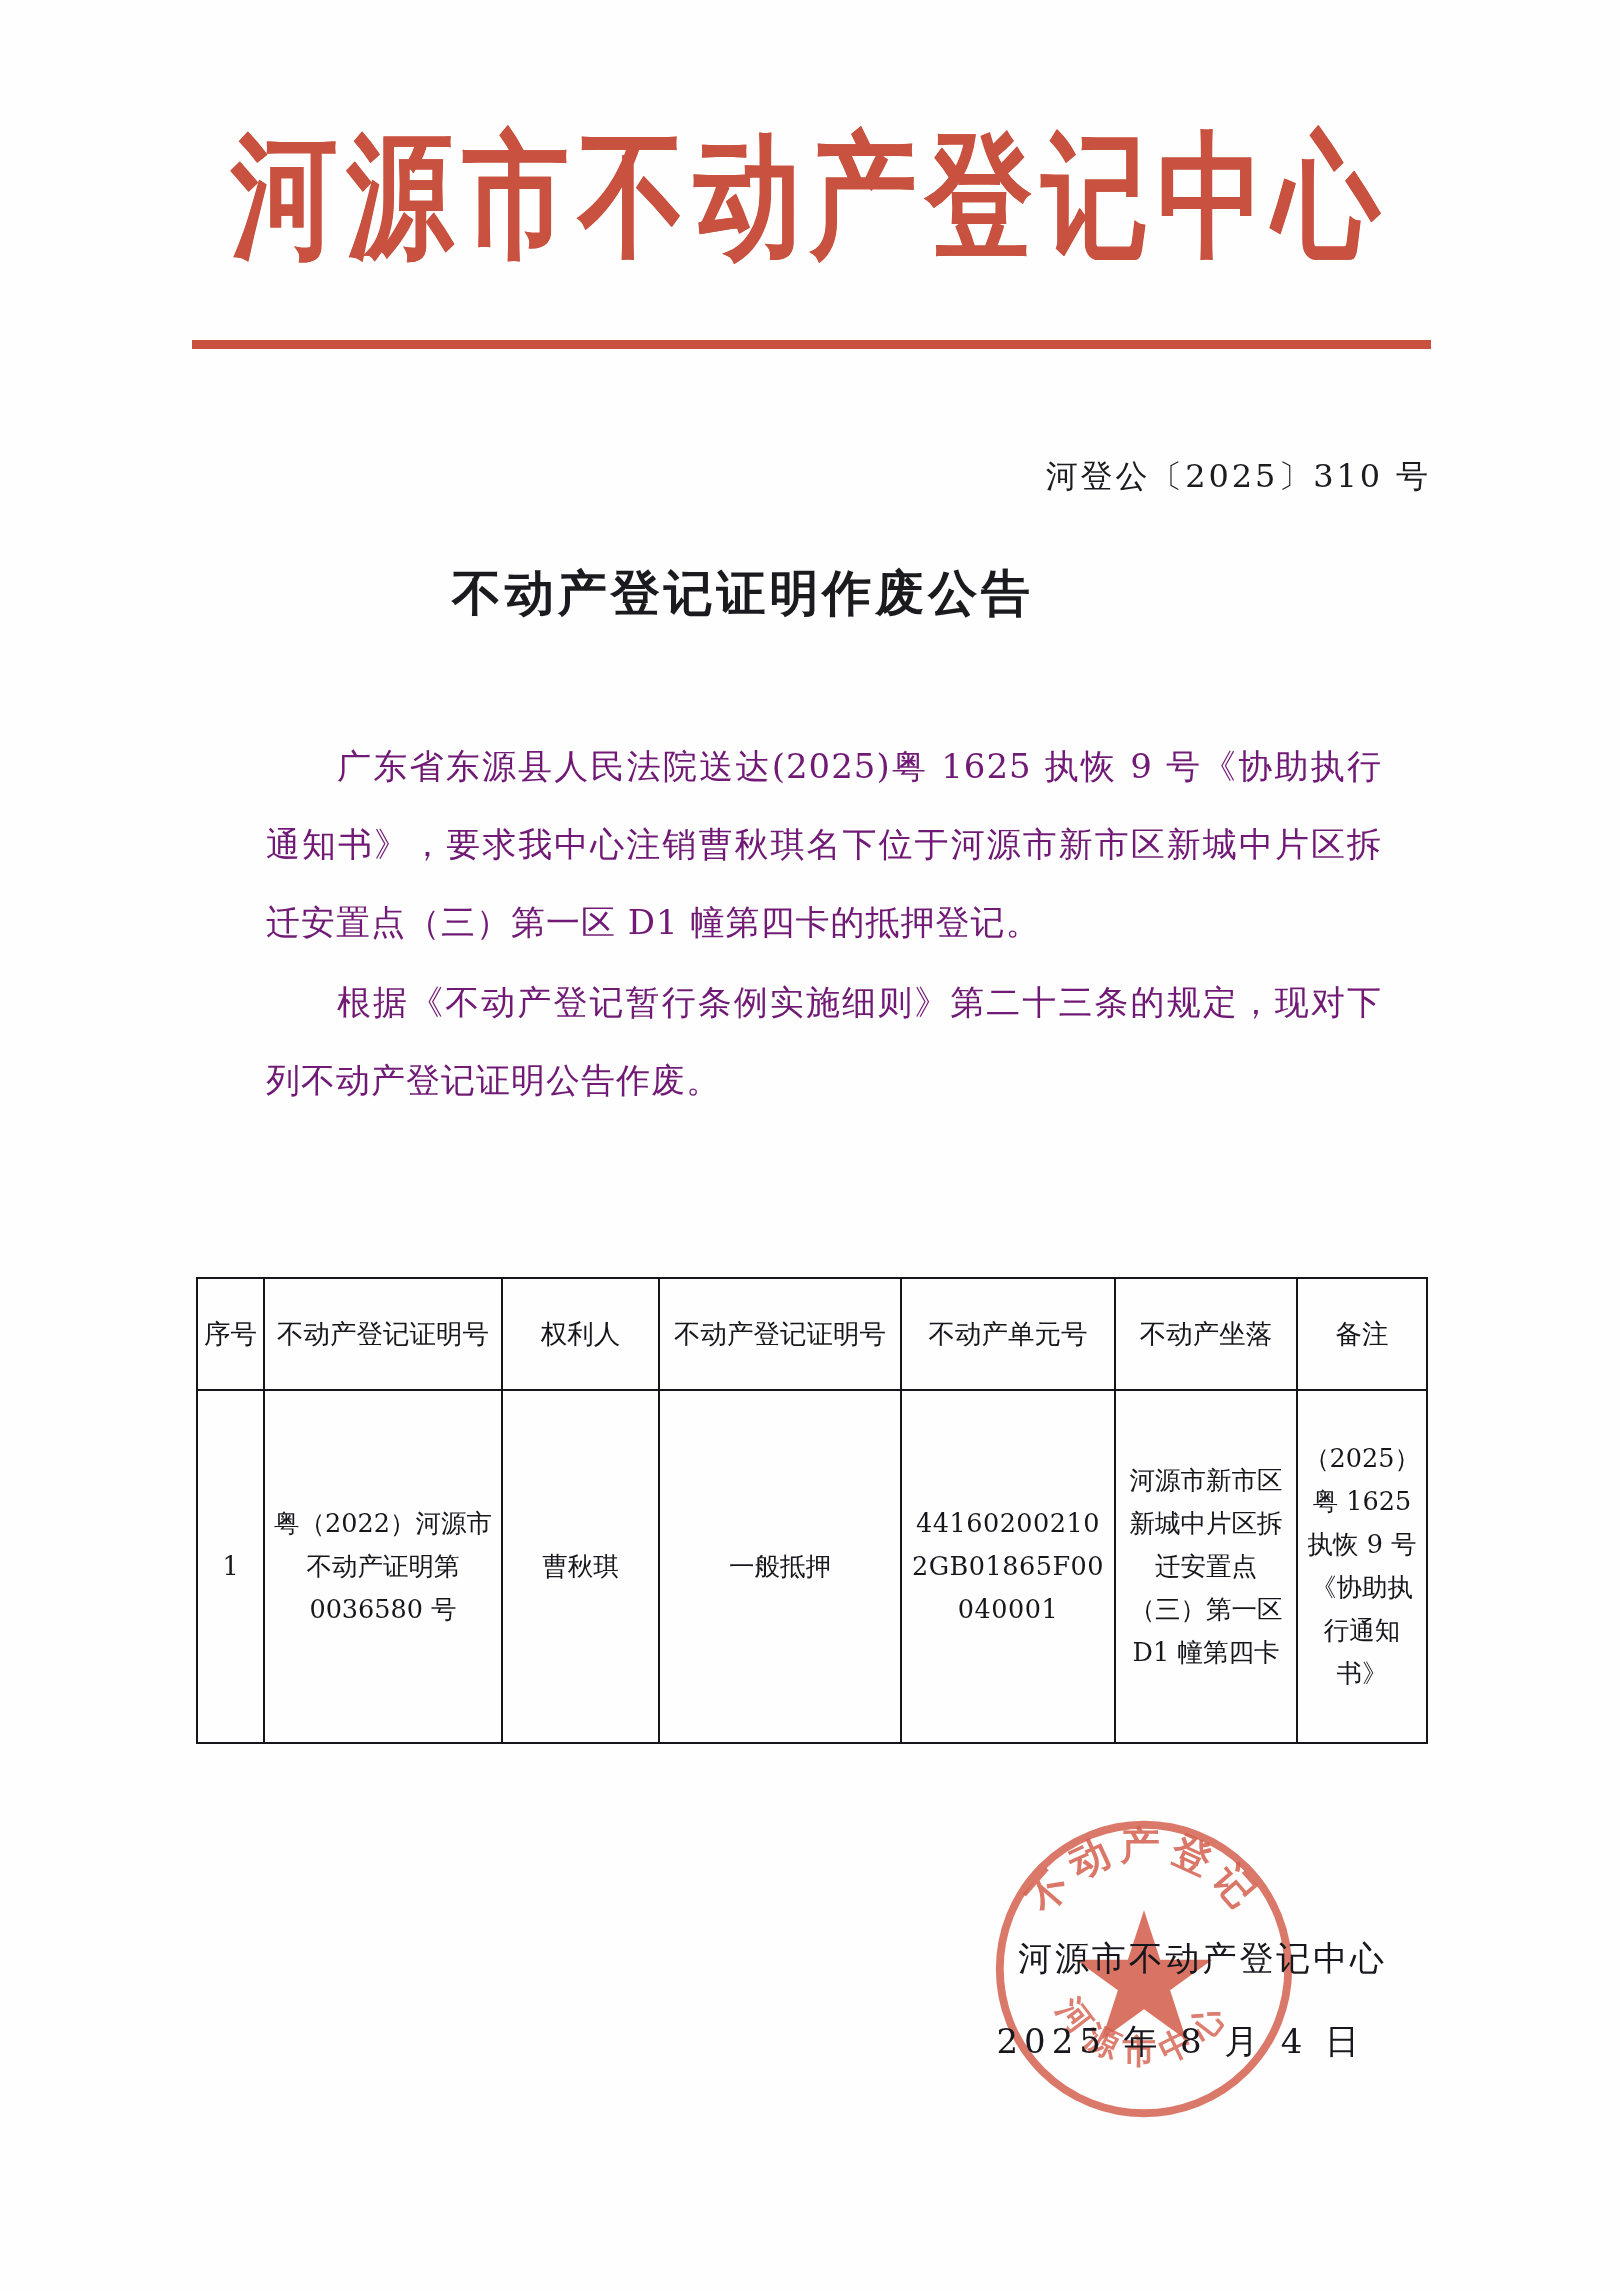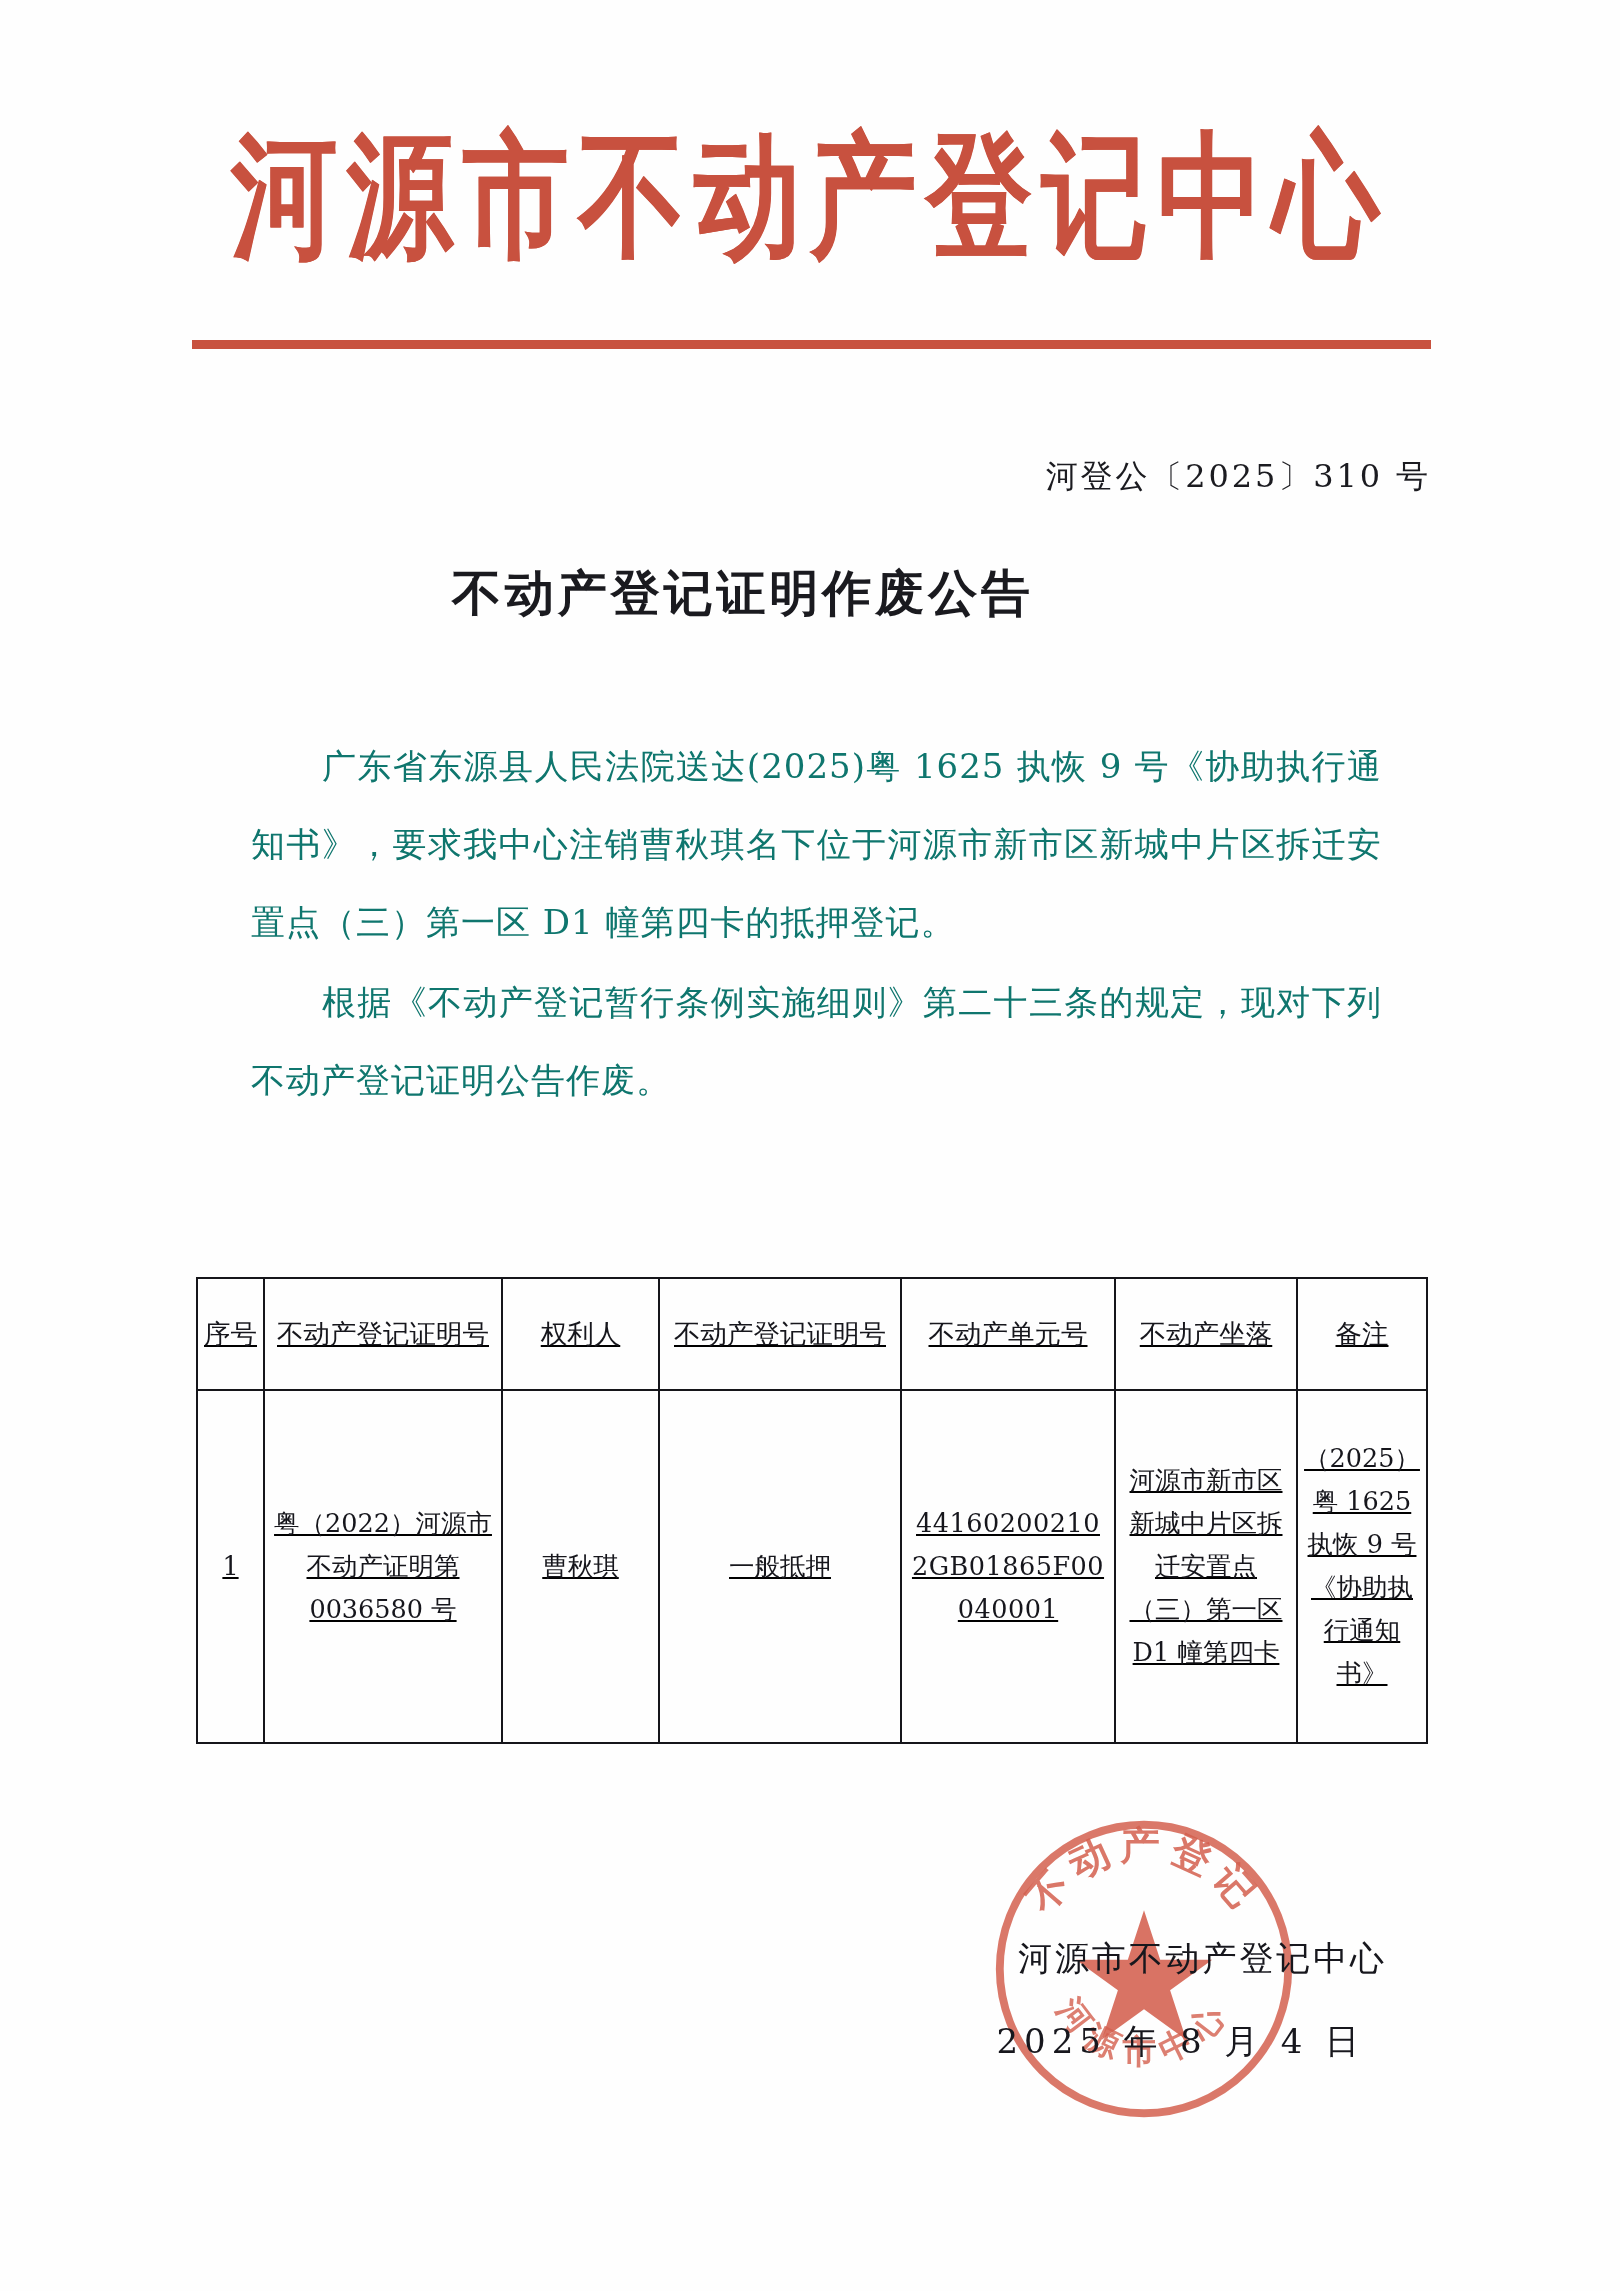--- a/index.html
+++ b/index.html
@@ -75,39 +75,38 @@
   .body-block {
     position: absolute;
     left: 250px;
     top: 727px;
     width: 1132px;
   }
   .body-para {
     font-size: 34px;
     line-height: 78px;
     letter-spacing: 1px;
-    color: #0f766e;
+    color: #701a75;
     text-align: justify;
     text-align-last: left;
     text-indent: 71px;
-    margin: 0 0 2px 1px;
+    margin: 0 0 2px 16px;
     font-family: "DejaVu Serif", "Liberation Serif", serif;
   }
   
   .table-wrap {
     position: absolute;
     left: 196px;
     top: 1277px;
     width: 1230px;
   }
   table.notice-table {
     border-collapse: collapse;
     width: 1230px;
     table-layout: fixed;
-    text-decoration: underline;
   }
   table.notice-table th,
   table.notice-table td {
     border: 2px solid #15151a;
     text-align: center;
     vertical-align: middle;
     color: #16161c;
     font-family: "DejaVu Serif", "Liberation Serif", serif;
     font-weight: normal;
     padding: 3.9px 2.9px;

